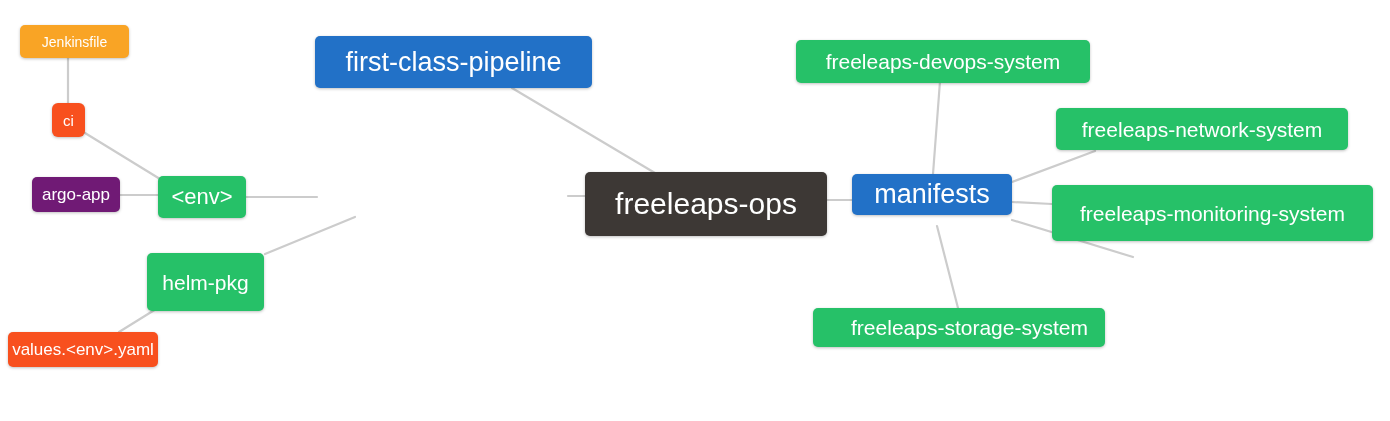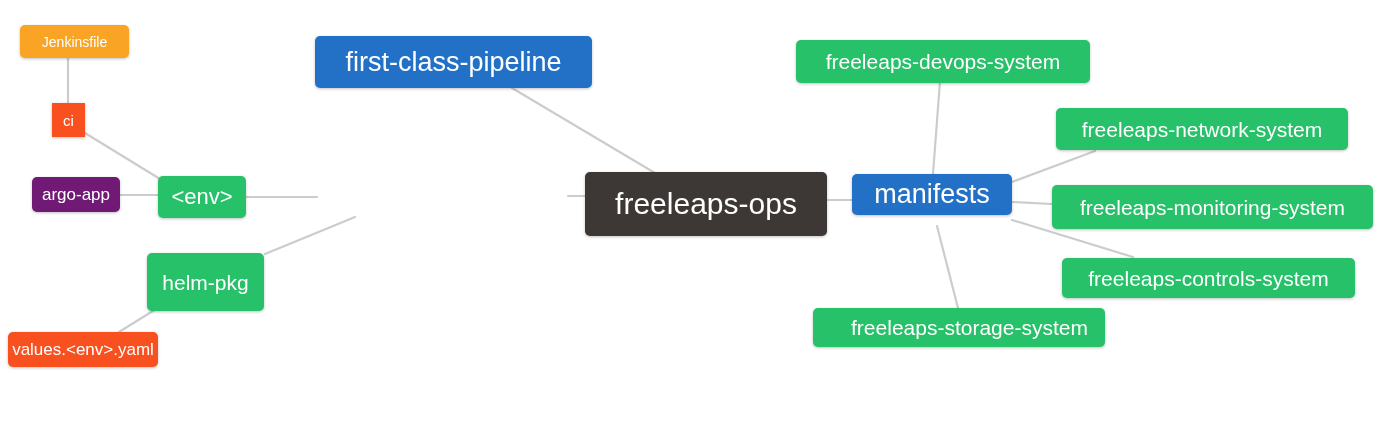--- a/index.html
+++ b/index.html
@@ -53,40 +53,39 @@
     <line x1="827" y1="200" x2="852" y2="200"></line>
     <line x1="933" y1="174" x2="941" y2="68"></line>
     <line x1="1012" y1="182" x2="1095" y2="151"></line>
     <line x1="1012" y1="202" x2="1052" y2="204"></line>
     <line x1="1012" y1="220" x2="1133" y2="257"></line>
     <line x1="937" y1="226" x2="958" y2="308"></line>
   </svg>
 
   <div class="node" style="left: 20px; top: 25px; width: 109px; height: 33px; font-size: 14px; background: rgb(249, 164, 37);">Jenkinsfile</div>
 
-  <div class="node" style="left: 52px; top: 103px; width: 33px; height: 34px; font-size: 15px; border-radius: 0; background: rgb(248, 80, 30);">ci</div>
+  <div class="node" style="left: 52px; top: 103px; width: 33px; height: 34px; font-size: 15px; border-radius: 6px; background: rgb(248, 80, 30);">ci</div>
 
   <div class="node" style="left: 32px; top: 177px; width: 88px; height: 35px; font-size: 17px; background: #701a75;">argo-app</div>
 
   <div class="node" style="left: 158px; top: 176px; width: 88px; height: 42px; font-size: 22px; background: rgb(38, 193, 104);">&lt;env&gt;</div>
 
   <div class="node" style="left: 147px; top: 253px; width: 117px; height: 58px; font-size: 21px; background: rgb(38, 193, 104);">helm-pkg</div>
 
   <div class="node" style="left: 8px; top: 332px; width: 150px; height: 35px; font-size: 17px; background: rgb(248, 80, 30);">values.&lt;env&gt;.yaml</div>
 
   <div class="node" style="left: 315px; top: 36px; width: 277px; height: 52px; font-size: 27px; background: rgb(34, 113, 199);">first-class-pipeline</div>
 
 
   <div class="node" style="left: 585px; top: 172px; width: 242px; height: 64px; font-size: 30px; background: rgb(61, 56, 53);">freeleaps-ops</div>
 
   <div class="node" style="left: 852px; top: 174px; width: 160px; height: 41px; font-size: 27px; background: rgb(34, 113, 199);">manifests</div>
 
   <div class="node" style="left: 796px; top: 27px; width: 294px; height: 43px; font-size: 21px; background: rgb(38, 193, 104); margin-top: 13px;">freeleaps-devops-system</div>
 
   <div class="node" style="left: 1056px; top: 108px; width: 292px; height: 42px; font-size: 21px; background: rgb(38, 193, 104);">freeleaps-network-system</div>
 
-  <div class="node" style="left: 1052px; top: 185px; width: 321px; height: 44px; font-size: 21px; background: rgb(38, 193, 104);">freeleaps-monitoring-system</div>
+  <div class="node" style="left: 1052px; top: 185px; width: 321px; height: 56px; font-size: 21px; background: rgb(38, 193, 104);">freeleaps-monitoring-system</div>
 
-  <div class="node" style="left: 1062px; top: 258px; width: 293px; height: 40px; font-size: 21px; background: rgb(38, 193, 104);">freeleaps-controls-system</div>
 
   <div class="node" style="left: 813px; top: 308px; width: 292px; height: 39px; font-size: 21px; background: rgb(38, 193, 104); padding-left: 21px;">freeleaps-storage-system</div>
 
 </div>
 
 </body></html>

